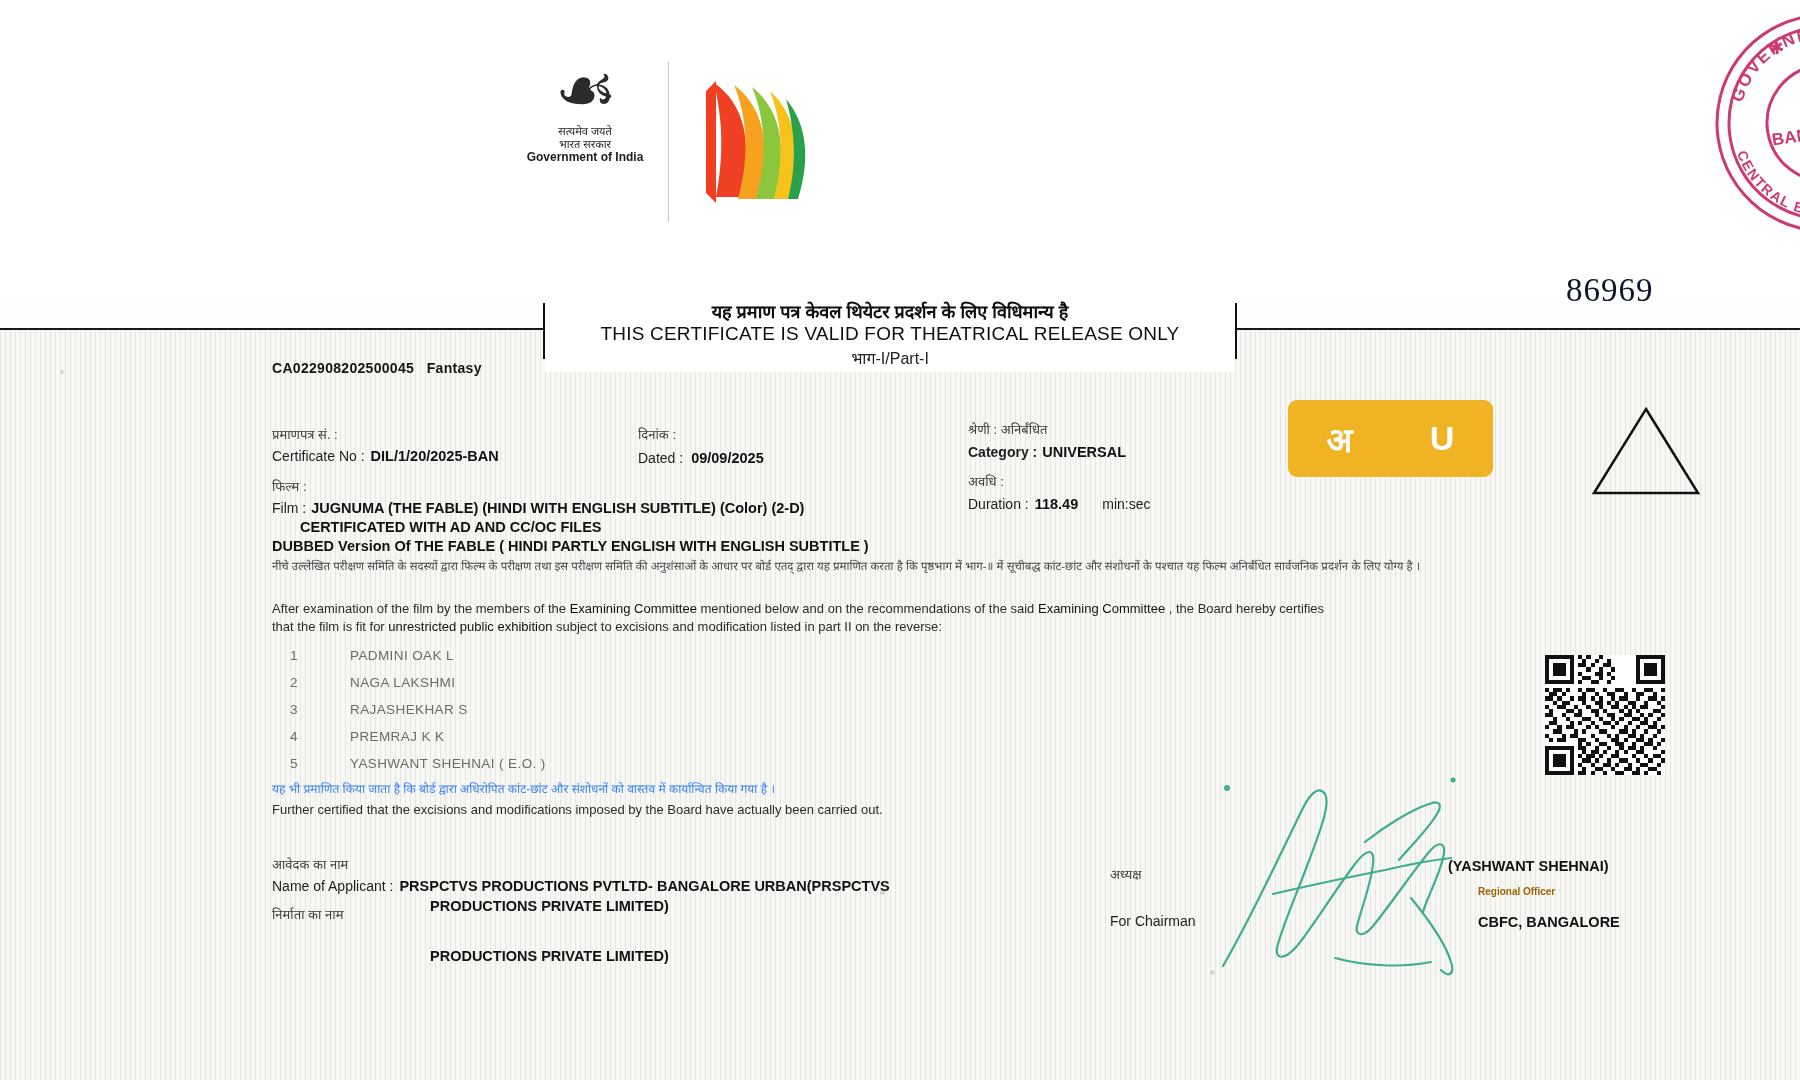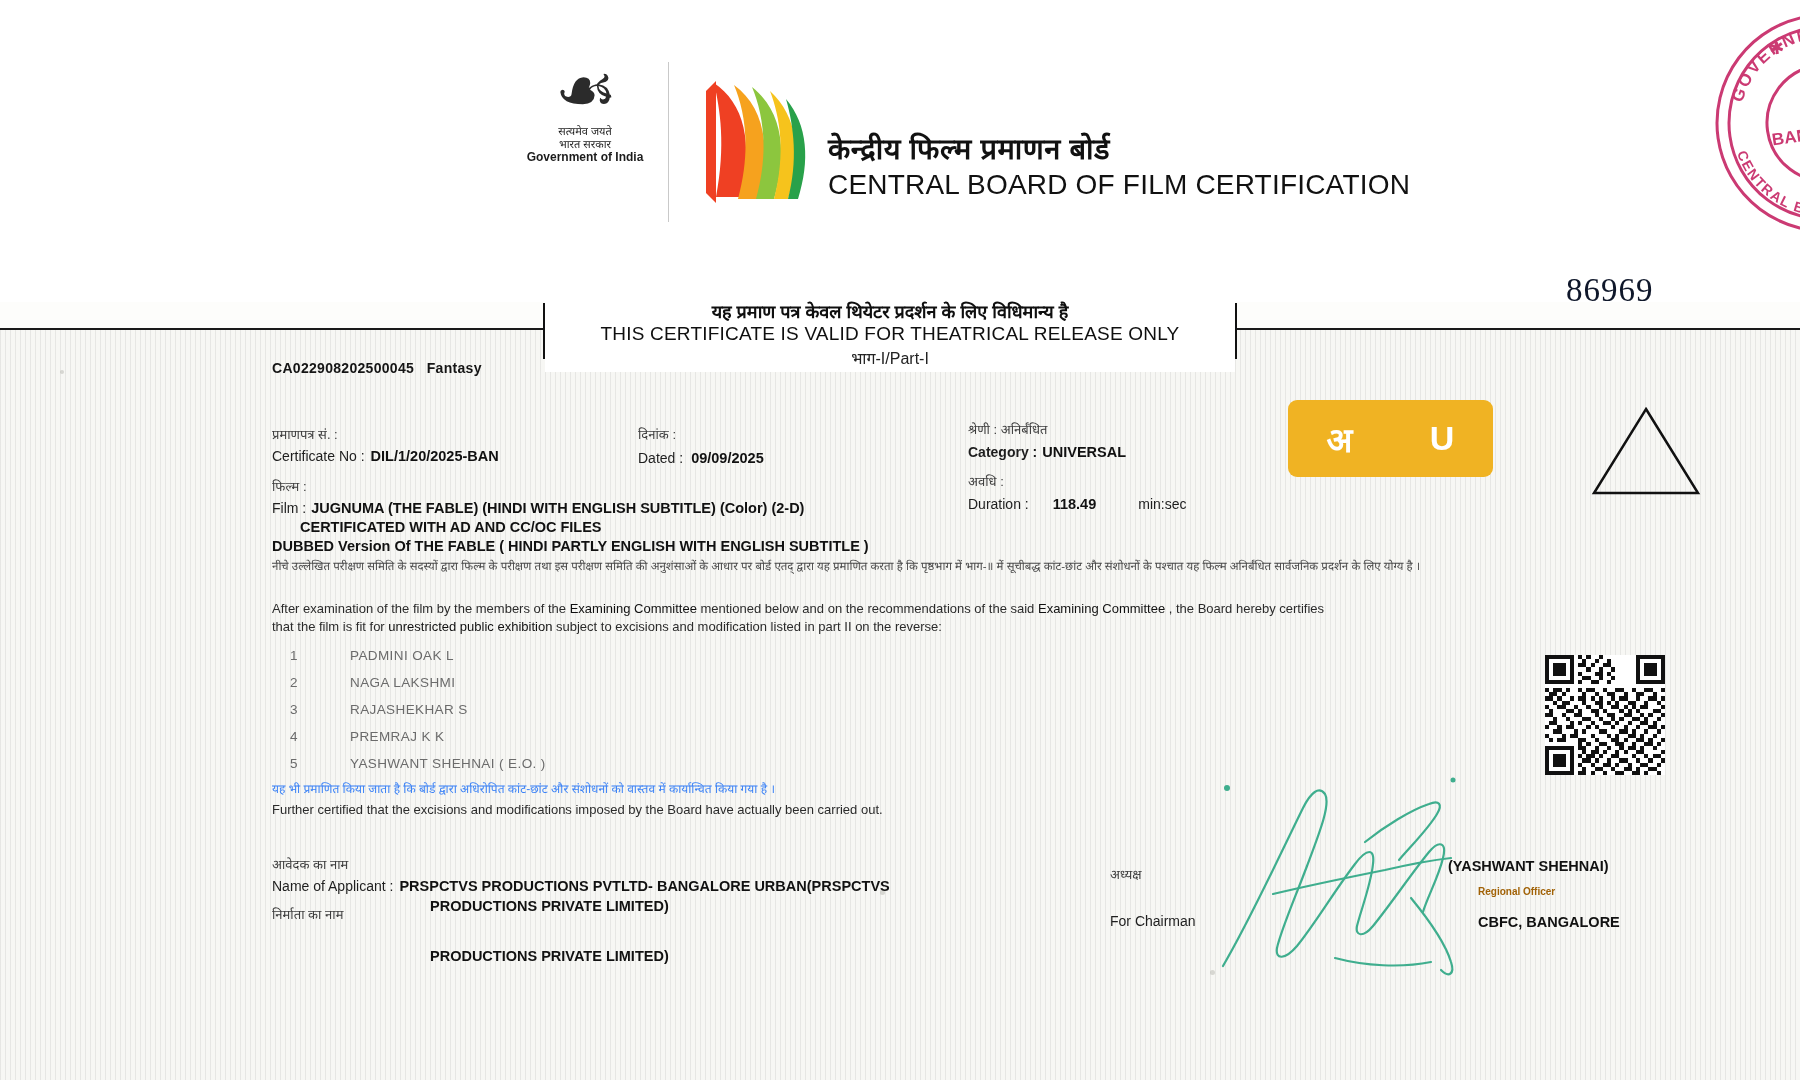--- a/index.html
+++ b/index.html
@@ -182,21 +182,21 @@
   #film-line3 { position: absolute; left: 272px; top: 538px; }
 
   
   #dated-hi { position: absolute; left: 638px; top: 425px; }
   #dated-row { position: absolute; left: 638px; top: 450px; display: flex; gap: 8px; align-items: baseline; }
 
   
   #cat-hi { position: absolute; left: 968px; top: 420px; }
   #cat-row { position: absolute; left: 968px; top: 444px; display: flex; gap: 5px; align-items: baseline; }
   #dur-hi { position: absolute; left: 968px; top: 472px; }
-  #dur-row { position: absolute; left: 968px; top: 496px; display: flex; gap: 24px; align-items: baseline; }
+  #dur-row { position: absolute; left: 968px; top: 496px; display: flex; gap: 6px; align-items: baseline; }
 
   
   #rating-badge {
     position: absolute;
     left: 1288px; top: 400px;
     width: 205px; height: 77px;
     background: #f0b323;
     border-radius: 9px;
     display: flex;
     align-items: center;
@@ -324,24 +324,20 @@
 
     <svg id="cbfc-logo" viewBox="0 0 120 130">
       <path d="M14 8 C44 28 54 68 40 122 L16 122 C26 70 20 34 14 8 Z" fill="#ef4023"></path>
       <path d="M34 10 C64 32 72 72 58 124 L38 124 C52 72 44 34 34 10 Z" fill="#f6a21e"></path>
       <path d="M52 12 C82 36 88 76 74 124 L56 124 C70 74 62 36 52 12 Z" fill="#8cc63e"></path>
       <path d="M70 16 C98 42 102 80 88 124 L74 124 C86 78 80 42 70 16 Z" fill="#f6c31c"></path>
       <path d="M86 24 C108 50 110 86 98 124 L88 124 C98 86 94 52 86 24 Z" fill="#29a14a"></path>
       <path d="M16 6 L6 16 L6 118 L16 128 Z" fill="#ef4023"></path>
     </svg>
 
-    <div id="cbfc-titles">
-      <div id="cbfc-hindi">केन्द्रीय फिल्म प्रमाणन बोर्ड</div>
-      <div id="cbfc-english">CENTRAL BOARD OF FILM CERTIFICATION</div>
-    </div>
 
     <svg id="stamp" viewBox="0 0 230 230">
       <g fill="none" stroke="#c2185b" stroke-width="3">
         <circle cx="115" cy="115" r="108"></circle>
         <circle cx="115" cy="115" r="96"></circle>
         <circle cx="115" cy="115" r="58"></circle>
       </g>
       <path id="arcTop" d="M 30 115 A 85 85 0 0 1 200 115" fill="none"></path>
       <path id="arcBot" d="M 22 115 A 93 93 0 0 0 208 115" fill="none"></path>
       <text fill="#c2185b" font-size="17" font-family="Liberation Sans, sans-serif" font-weight="bold" letter-spacing="2">

